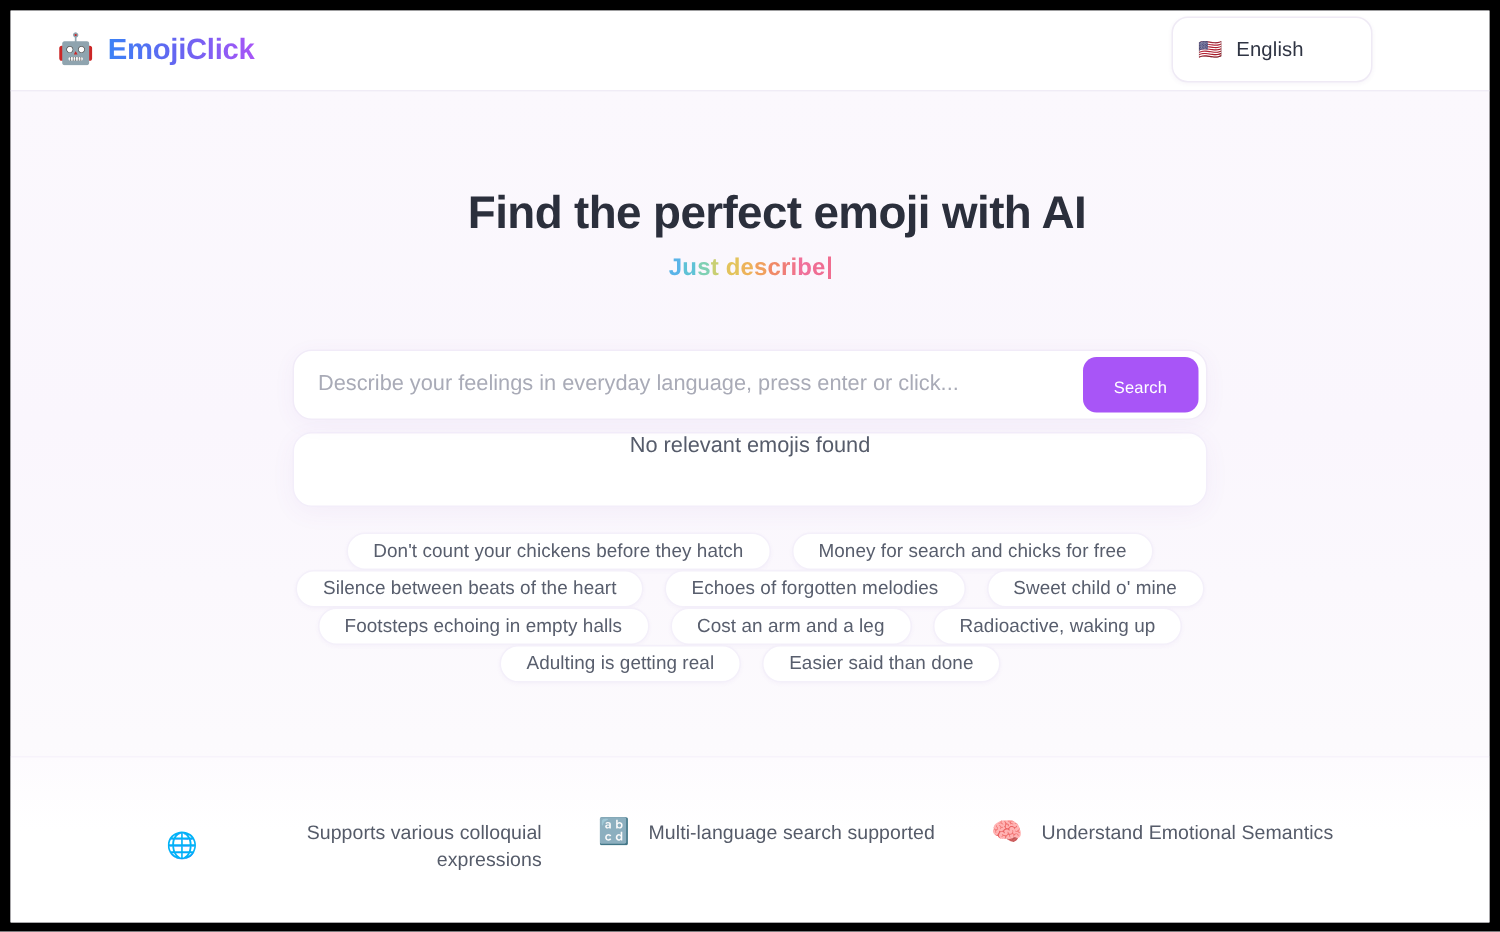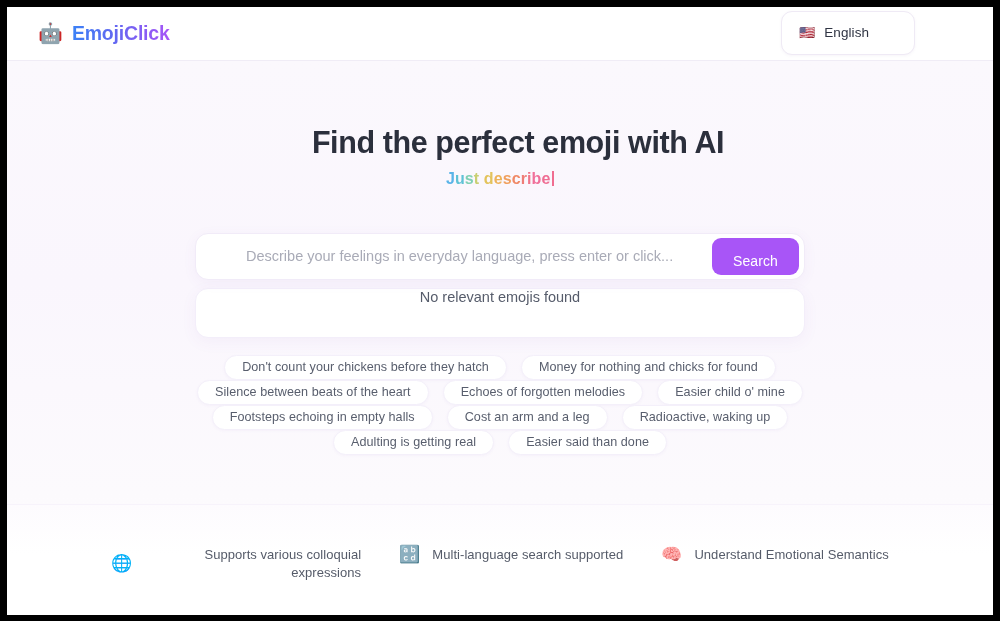--- a/index.html
+++ b/index.html
@@ -153,35 +153,34 @@
   #search-input {
     flex: 1;
     height: 100%;
     border: 0;
     outline: none;
     background: transparent;
     font-family: "Liberation Sans", sans-serif;
     font-size: 14.5px;
     color: #3a3f4d;
     padding: 0 6px 0 16px;
-    margin-left: 34px;
   }
 
   #search-input::placeholder { color: #a9abb7; }
 
   #search-button {
     margin-right: 5px;
     height: 37px;
     padding: 15px 21px;
     border: 0;
     border-radius: 9px;
     background: #a855f7;
     color: #ffffff;
     font-family: "Liberation Sans", sans-serif;
-    font-size: 14px;
+    font-size: 11px;
     letter-spacing: 0.1px;
     cursor: pointer;
   }
 
   #results-panel {
     margin-top: 8px;
     height: 50px;
     background: #ffffff;
     border: 1px solid #f3eefa;
     border-radius: 13px;
@@ -298,24 +297,24 @@
       </div>
 
       <div id="results-panel">
         <span id="results-message">No relevant emojis found</span>
       </div>
 
     </div>
 
     <div id="chips">
         <div class="chip">Don't count your chickens before they hatch</div>
-        <div class="chip">Money for nothing and chicks for found</div>
+        <div class="chip">Money for search and chicks for free</div>
         <div class="chip">Silence between beats of the heart</div>
         <div class="chip">Echoes of forgotten melodies</div>
-        <div class="chip">Easier child o' mine</div>
+        <div class="chip">Sweet child o' mine</div>
         <div class="chip">Footsteps echoing in empty halls</div>
         <div class="chip">Cost an arm and a leg</div>
         <div class="chip">Radioactive, waking up</div>
         <div class="chip">Adulting is getting real</div>
         <div class="chip">Easier said than done</div>
       </div>
 
     <div id="features-section">
       <div id="features">
           <div class="feature">

